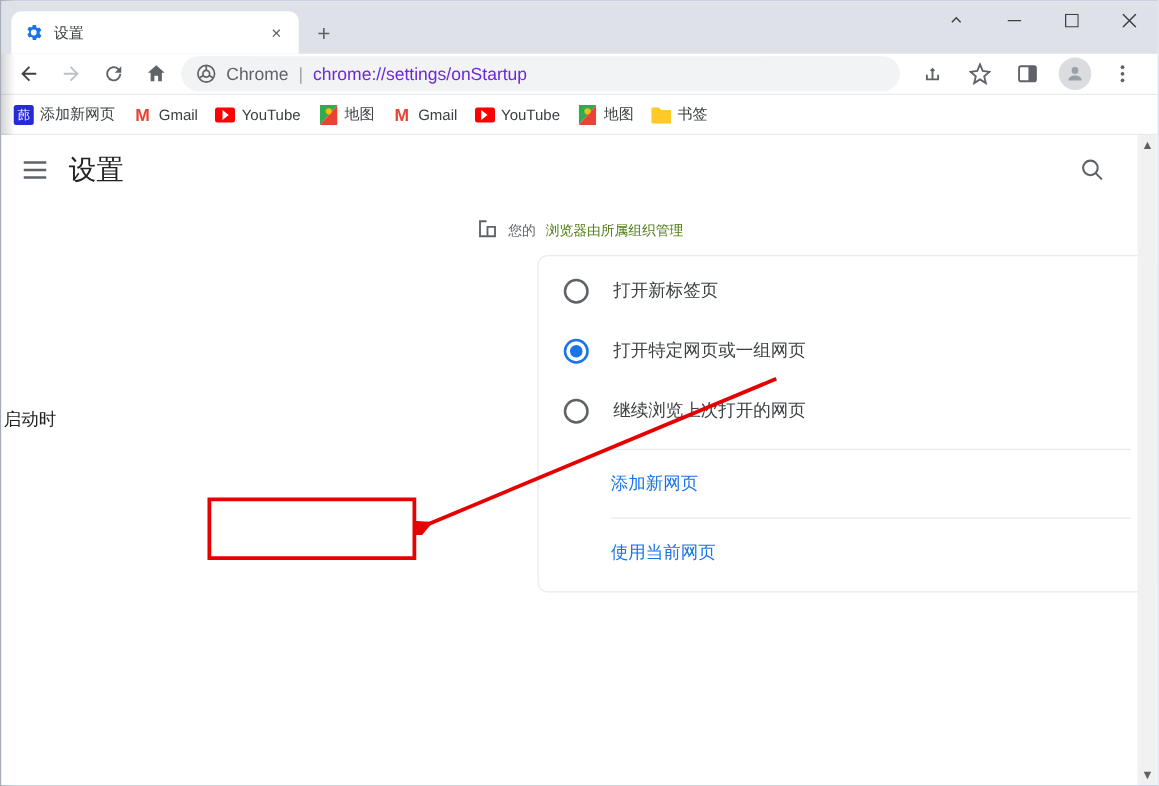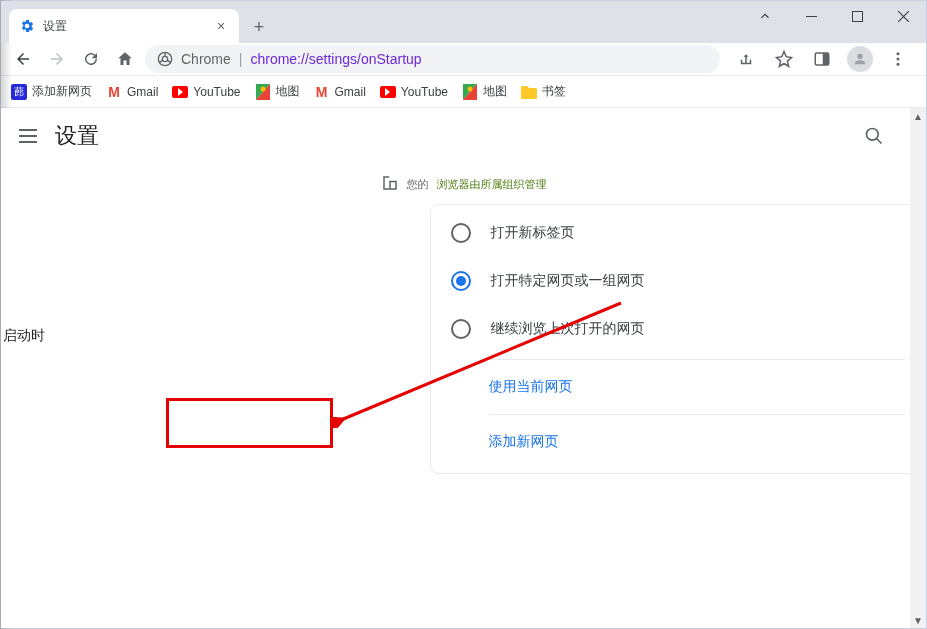--- a/index.html
+++ b/index.html
@@ -275,22 +275,22 @@
         </div>
         <div class="radio-row">
           <span class="radio selected"></span>
           <span>打开特定网页或一组网页</span>
         </div>
         <div class="radio-row">
           <span class="radio"></span>
           <span>继续浏览上次打开的网页</span>
         </div>
         <div class="sub-actions">
+          <div class="sub-link">添加新网页</div>
           <div class="sub-link">使用当前网页</div>
-          <div class="sub-link">添加新网页</div>
         </div>
       </div>
     </div>
 
     <div class="annotation-box" style="left:165px; top:290px; width:167px; height:50px;"></div>
     <svg class="arrow-svg" style="left:330px; top:190px; width:300px; height:130px;">
       <defs>
           <marker id="arr" markerWidth="12" markerHeight="12" refX="2" refY="6" orient="auto">
             <path d="M12 0L0 6l12 6z" fill="#e60000"></path>
           </marker>

